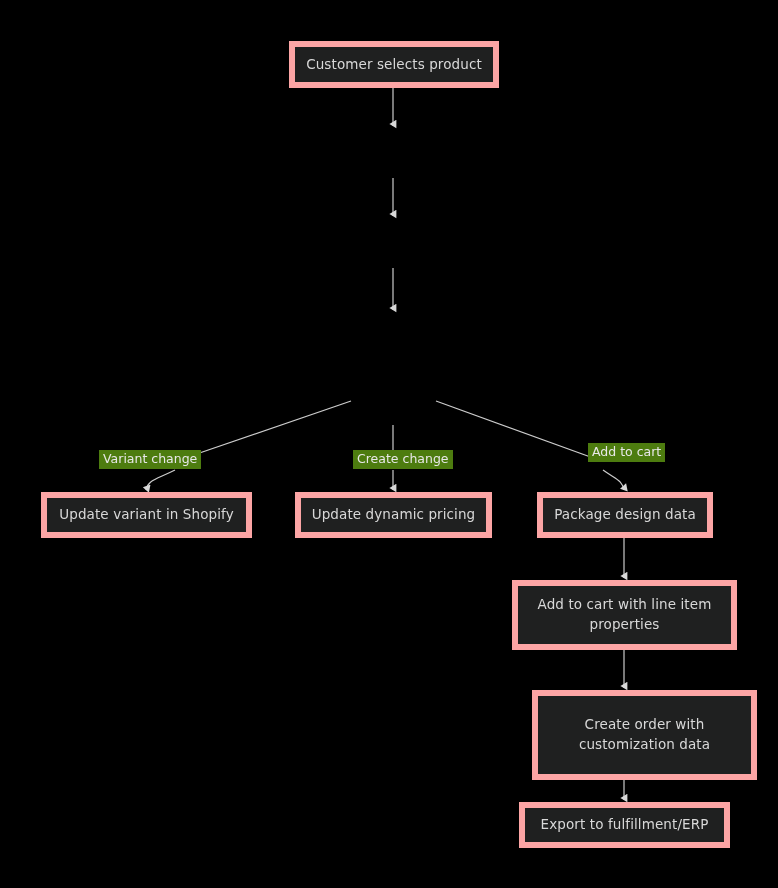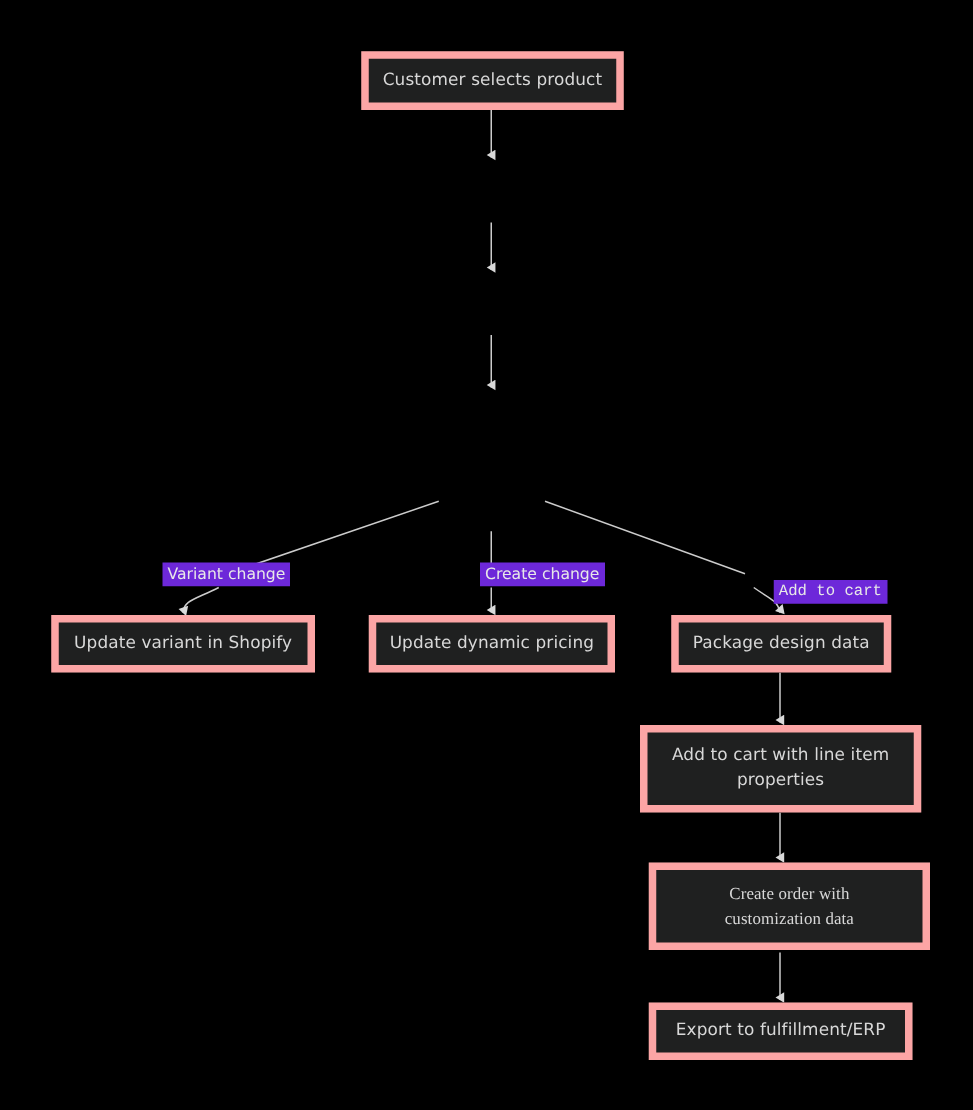--- a/index.html
+++ b/index.html
@@ -63,28 +63,27 @@
   .diamond-wrap .diamond-text {
     position: relative;
     z-index: 2;
     color: #d8d8d8;
     font-size: 13.5px;
     text-align: center;
     letter-spacing: 0.1px;
   }
   .edge-label {
     position: absolute;
-    background: #6d28d9;
+    background: #4d7c0f;
     color: #e8e8e8;
     font-size: 12.5px;
     line-height: 1.35;
     padding: 1px 4px;
     white-space: nowrap;
     box-sizing: border-box;
-    margin-left: 31px;
   }
 </style>
 </head>
 <body>
 
 <div id="canvas">
 
   <svg class="edges" viewBox="0 0 778 888">
     <defs>
       <marker id="arrow" markerWidth="9" markerHeight="9" refX="5.2" refY="3.2" orient="auto" markerUnits="strokeWidth">
@@ -131,34 +130,34 @@
 
   <div class="node" style="left:537px; top:492px; width:176px; height:46px;">
     <span class="label-text">Package design data</span>
   </div>
 
   <div class="node" style="left:512px; top:580px; width:225px; height:70px;">
     <span class="label-text">Add to cart with line item
 properties</span>
   </div>
 
-  <div class="node" style="left:519px; top:690px; width:225px; height:70px;font-family:Liberation Serif, serif;">
+  <div class="node" style="left:532px; top:690px; width:225px; height:90px;">
     <span class="label-text">Create order with
 customization data</span>
   </div>
 
   <div class="node" style="left:519px; top:802px; width:211px; height:46px;">
     <span class="label-text">Export to fulfillment/ERP</span>
   </div>
 
   <div class="edge-label" style="left:99px; top:450px;">
     <span>Variant change</span>
   </div>
 
   <div class="edge-label" style="left:353px; top:450px;">
     <span>Create change</span>
   </div>
 
-  <div class="edge-label" style="left:588px; top:464px;font-family:Liberation Mono, monospace;">
+  <div class="edge-label" style="left:588px; top:443px;">
     <span>Add to cart</span>
   </div>
 
 </div>
 
 </body></html>

